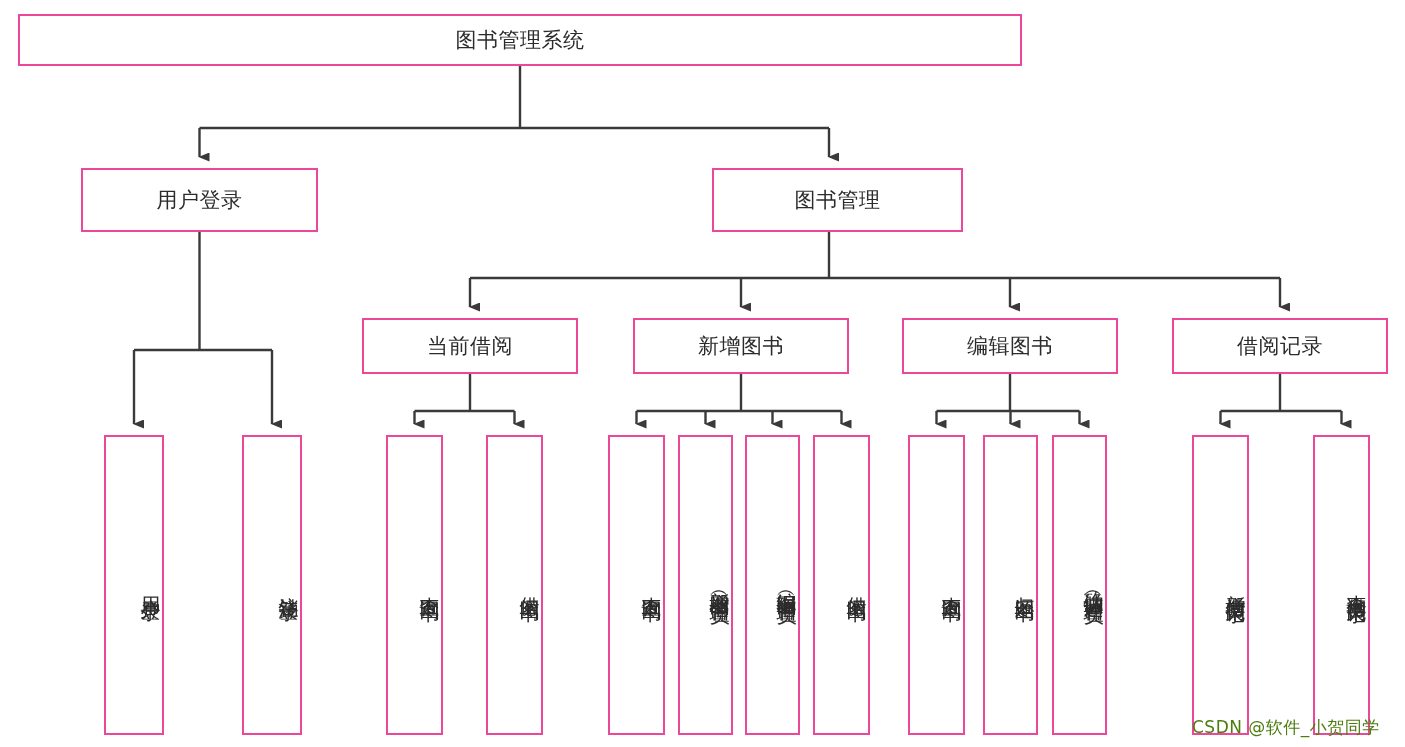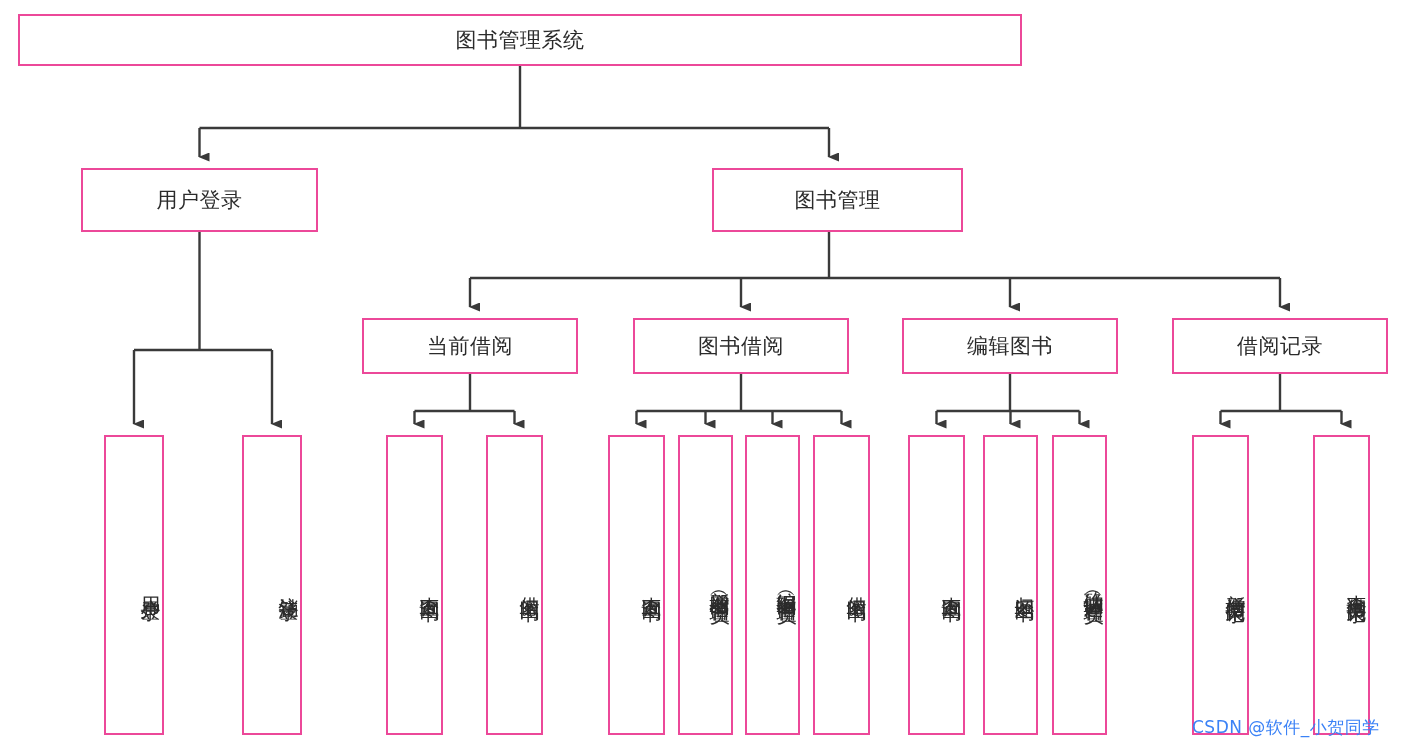--- a/index.html
+++ b/index.html
@@ -54,21 +54,21 @@
     display: block;
     white-space: pre-line;
     text-align: center;
   }
   .node.vert .lbl {
     writing-mode: vertical-rl;
     text-orientation: upright;
   }
   .watermark {
     position: absolute;
-    color: #3b82f6;
+    color: #4d7c0f;
     font-size: 17px;
     white-space: nowrap;
     letter-spacing: 0.5px;
   }
 </style>
 </head>
 <body>
 
 <div id="canvas">
   <svg id="wires" viewBox="0 0 1405 747">
@@ -120,21 +120,21 @@
       <div class="node horiz" style="left: 81px; top: 168px; width: 237px; height: 64px;">
         <span class="lbl">用户登录</span>
       </div>
       <div class="node horiz" style="left: 712px; top: 168px; width: 251px; height: 64px;">
         <span class="lbl">图书管理</span>
       </div>
       <div class="node horiz" style="left: 362px; top: 318px; width: 216px; height: 56px;">
         <span class="lbl">当前借阅</span>
       </div>
       <div class="node horiz" style="left: 633px; top: 318px; width: 216px; height: 56px;">
-        <span class="lbl">图书借阅</span>
+        <span class="lbl">新增图书</span>
       </div>
       <div class="node horiz" style="left: 902px; top: 318px; width: 216px; height: 56px;">
         <span class="lbl">编辑图书</span>
       </div>
       <div class="node horiz" style="left: 1172px; top: 318px; width: 216px; height: 56px;">
         <span class="lbl">借阅记录</span>
       </div>
       <div class="node vert" style="left: 104px; top: 435px; width: 60px; height: 300px;">
         <span class="lbl">用户登录</span>
       </div>

